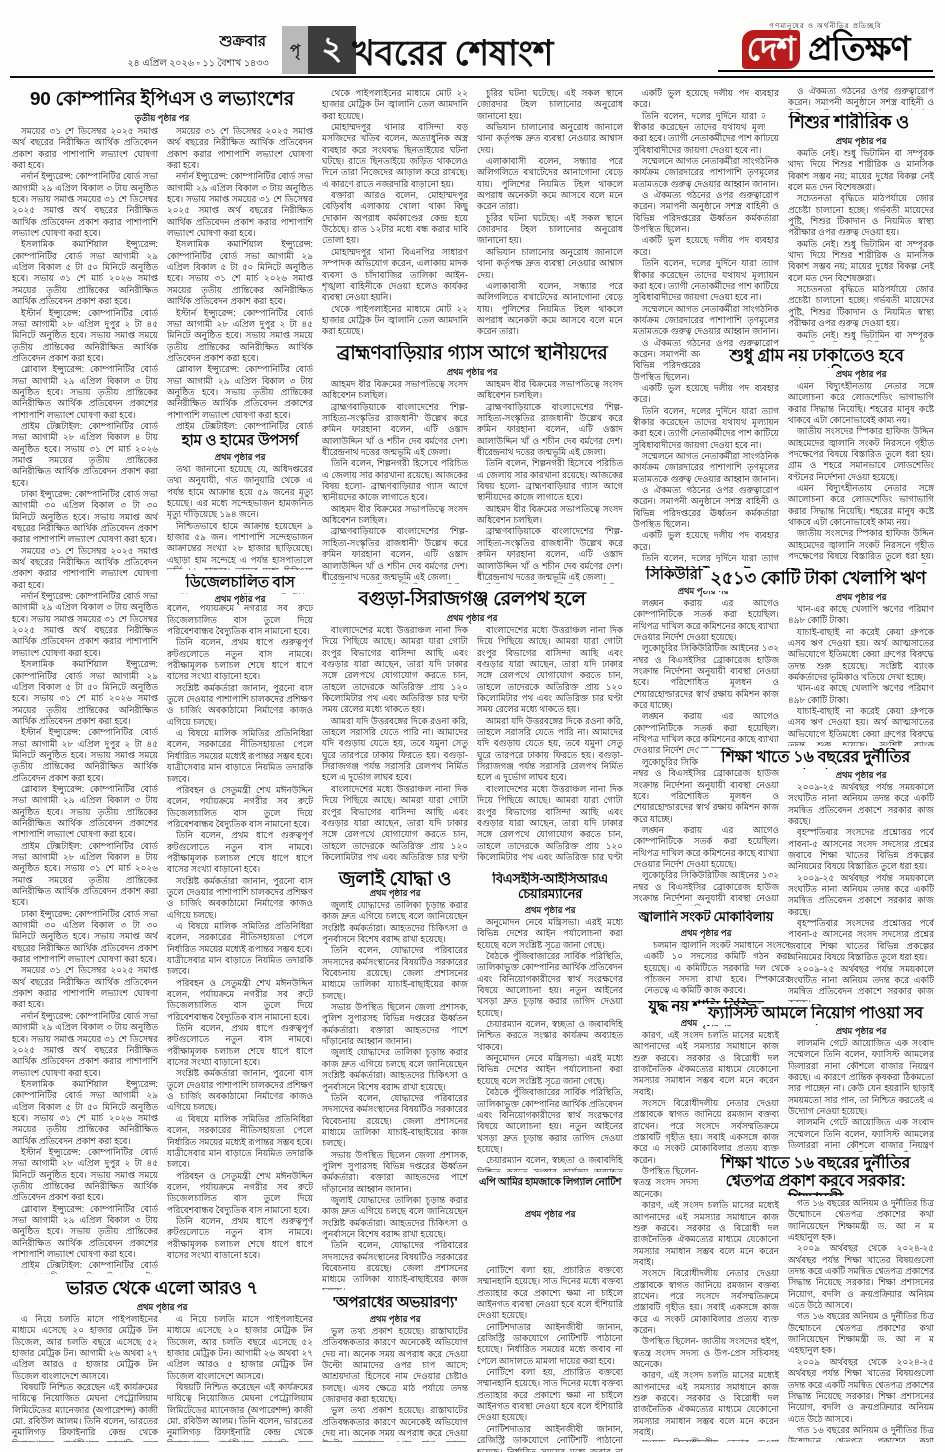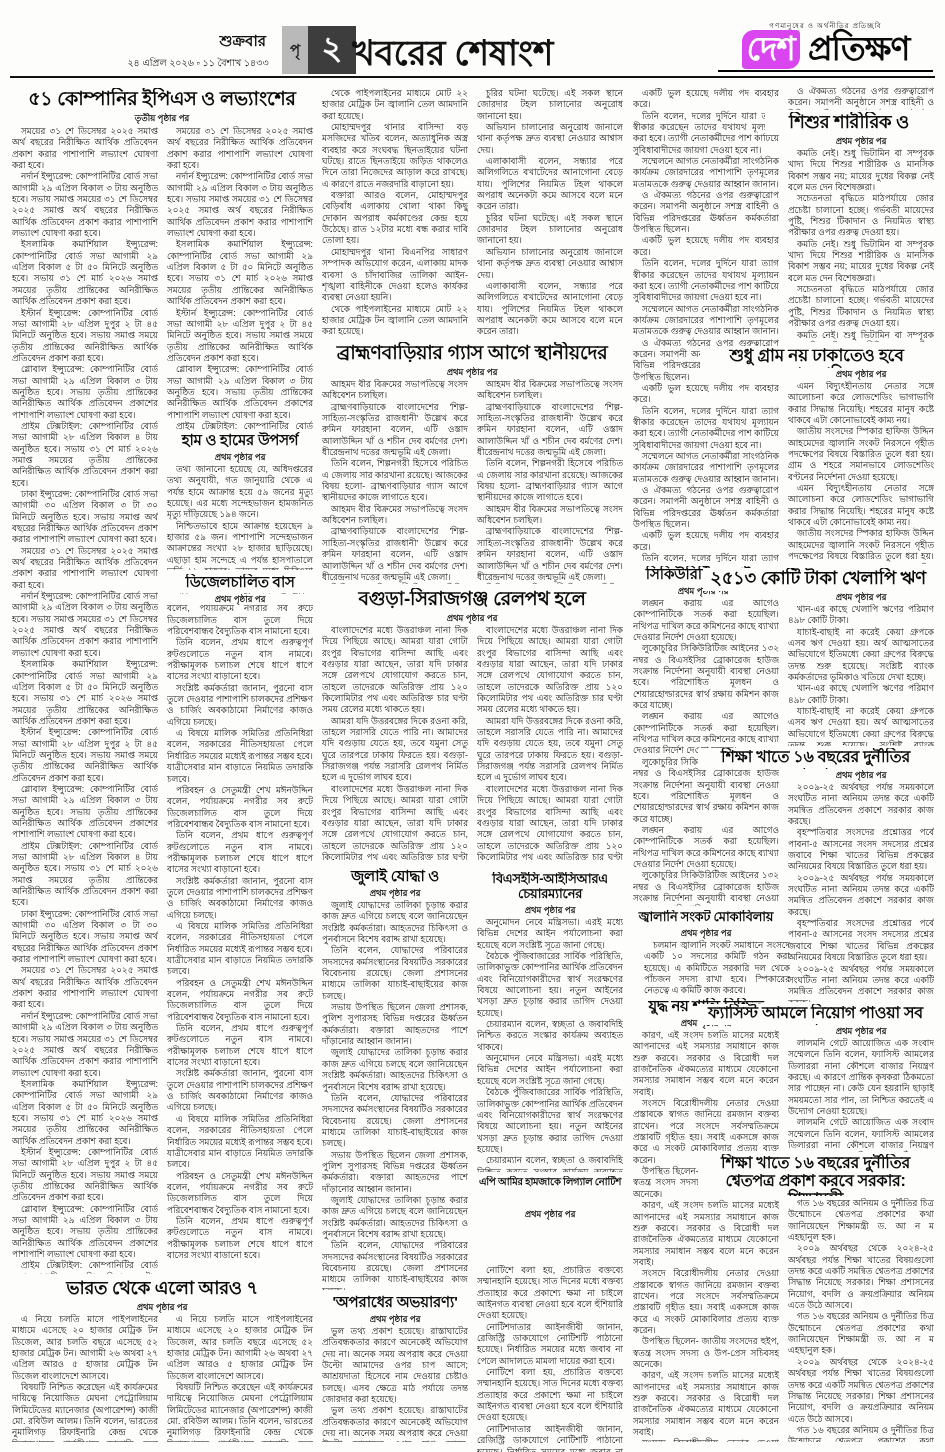--- a/index.html
+++ b/index.html
@@ -20,21 +20,21 @@
   }
   .hdr-pagenum {
     width:48px; height:48px; background:#3d3d3d; color:#fff;
     display:flex; align-items:center; justify-content:center;
     font-size:32px; font-weight:800;
   }
   .hdr-title { position:absolute; top:26px; left:352px; margin:0; font-size:35px; font-weight:800; letter-spacing:-0.5px; }
   .hdr-mast { position:absolute; top:20px; right:12px; width:215px; text-align:center; padding-bottom:3px; border-bottom:2px solid #000; }
   .mast-tagline { font-size:7px; letter-spacing:1px; color:#222; }
   .mast-title { font-size:33px; font-weight:800; letter-spacing:-1px; line-height:1.05; white-space:nowrap; }
-  .mast-w1 { background:#d946ef; color:#fff; padding:0 5px 2px 5px; border-radius:12px 4px 12px 4px; }
+  .mast-w1 { background:#b91c1c; color:#fff; padding:0 5px 2px 5px; border-radius:12px 4px 12px 4px; }
   .mast-w2 { color:#0a0a0a; }
   .hdr-rule { position:absolute; top:76px; left:10px; right:10px; height:2px; background:#111; }
   
   .blk { position:absolute; box-sizing:border-box; }
   .headline {
     font-weight:800; text-align:center; line-height:1.13; letter-spacing:-0.3px;
     color:#0b0b0b; background:#fdfdfc; z-index:3; overflow:hidden;
   }
   .sub {
     font-size:8.6px; font-weight:700; text-align:center; z-index:3;
@@ -60,21 +60,21 @@
       <span class="hdr-pagenum">২</span>
     </div>
     <h1 class="hdr-title">খবরের শেষাংশ</h1>
     <div class="hdr-mast">
       <div class="mast-tagline">গণমানুষের ও অর্থনীতির প্রতিচ্ছবি</div>
       <div class="mast-title"><span class="mast-w1">দেশ</span> <span class="mast-w2">প্রতিক্ষণ</span></div>
     </div>
     <div class="hdr-rule"></div>
   </header>
   <main>
-      <div class="blk headline" style="left: 12px; top: 88px; width: 300px; height: 24px; font-size: 19px;">৫১ কোম্পানির ইপিএস ও লভ্যাংশের</div>
+      <div class="blk headline" style="left: 12px; top: 88px; width: 300px; height: 24px; font-size: 19px;">90 কোম্পানির ইপিএস ও লভ্যাংশের</div>
       <div class="blk sub" style="left: 12px; top: 113px; width: 300px;">তৃতীয় পৃষ্ঠার পর</div>
       <div class="blk body-text" style="left: 12px; top: 126px; width: 146px; height: 1148px;">
         <p>সময়ের ৩১ শে ডিসেম্বর ২০২৫ সমাপ্ত অর্থ বছরের নিরীক্ষিত আর্থিক প্রতিবেদন প্রকাশ করার পাশাপাশি লভ্যাংশ ঘোষণা করা হবে।</p>
         <p>নর্দার্ন ইন্স্যুরেন্স: কোম্পানিটির বোর্ড সভা আগামী ২৯ এপ্রিল বিকাল ৩ টায় অনুষ্ঠিত হবে। সভায় সমাপ্ত সময়ের ৩১ শে ডিসেম্বর ২০২৫ সমাপ্ত অর্থ বছরের নিরীক্ষিত আর্থিক প্রতিবেদন প্রকাশ করার পাশাপাশি লভ্যাংশ ঘোষণা করা হবে।</p>
         <p>ইসলামিক কমার্শিয়াল ইন্স্যুরেন্স: কোম্পানিটির বোর্ড সভা আগামী ২৯ এপ্রিল বিকাল ৫ টা ৫০ মিনিটে অনুষ্ঠিত হবে। সভায় ৩১ শে মার্চ ২০২৬ সমাপ্ত সময়ের তৃতীয় প্রান্তিকের অনিরীক্ষিত আর্থিক প্রতিবেদন প্রকাশ করা হবে।</p>
         <p>ইস্টার্ন ইন্স্যুরেন্স: কোম্পানিটির বোর্ড সভা আগামী ২৮ এপ্রিল দুপুর ২ টা ৪৫ মিনিটে অনুষ্ঠিত হবে। সভায় সমাপ্ত সময়ে তৃতীয় প্রান্তিকের অনিরীক্ষিত আর্থিক প্রতিবেদন প্রকাশ করা হবে।</p>
         <p>গ্লোবাল ইন্স্যুরেন্স: কোম্পানিটির বোর্ড সভা আগামী ২৯ এপ্রিল বিকাল ৩ টায় অনুষ্ঠিত হবে। সভায় তৃতীয় প্রান্তিকের অনিরীক্ষিত আর্থিক প্রতিবেদন প্রকাশের পাশাপাশি লভ্যাংশ ঘোষণা করা হবে।</p>
         <p>প্রাইম টেক্সটাইল: কোম্পানিটির বোর্ড সভা আগামী ২৮ এপ্রিল বিকাল ৪ টায় অনুষ্ঠিত হবে। সভায় ৩১ শে মার্চ ২০২৬ সমাপ্ত সময়ের তৃতীয় প্রান্তিকের অনিরীক্ষিত আর্থিক প্রতিবেদন প্রকাশ করা হবে।</p>
         <p>ঢাকা ইন্স্যুরেন্স: কোম্পানিটির বোর্ড সভা আগামী ৩০ এপ্রিল বিকাল ৩ টা ৩০ মিনিটে অনুষ্ঠিত হবে। সভায় সমাপ্ত অর্থ বছরের নিরীক্ষিত আর্থিক প্রতিবেদন প্রকাশ করার পাশাপাশি লভ্যাংশ ঘোষণা করা হবে।</p>
         <p>সময়ের ৩১ শে ডিসেম্বর ২০২৫ সমাপ্ত অর্থ বছরের নিরীক্ষিত আর্থিক প্রতিবেদন প্রকাশ করার পাশাপাশি লভ্যাংশ ঘোষণা করা হবে।</p>
@@ -171,21 +171,21 @@
       <div class="blk body-text" style="left: 322px; top: 625px; width: 146px; height: 238px;">
         <p>বাংলাদেশের মধ্যে উত্তরাঞ্চল নানা দিক দিয়ে পিছিয়ে আছে। আমরা যারা গোটা রংপুর বিভাগের বাসিন্দা আছি এবং বগুড়ার যারা আছেন, তারা যদি ঢাকার সঙ্গে রেলপথে যোগাযোগ করতে চান, তাহলে তাদেরকে অতিরিক্ত প্রায় ১২০ কিলোমিটার পথ এবং অতিরিক্ত চার ঘণ্টা সময় রেলের মধ্যে থাকতে হয়।</p>
         <p>আমরা যদি উত্তরবঙ্গের দিকে রওনা করি, তাহলে সরাসরি যেতে পারি না। আমাদের যদি বগুড়ায় যেতে হয়, তবে যমুনা সেতু ঘুরে তারপরে ঢাকায় ফিরতে হয়। বগুড়া-সিরাজগঞ্জ পর্যন্ত সরাসরি রেলপথ নির্মিত হলে এ দুর্ভোগ লাঘব হবে।</p>
         <p>বাংলাদেশের মধ্যে উত্তরাঞ্চল নানা দিক দিয়ে পিছিয়ে আছে। আমরা যারা গোটা রংপুর বিভাগের বাসিন্দা আছি এবং বগুড়ার যারা আছেন, তারা যদি ঢাকার সঙ্গে রেলপথে যোগাযোগ করতে চান, তাহলে তাদেরকে অতিরিক্ত প্রায় ১২০ কিলোমিটার পথ এবং অতিরিক্ত চার ঘণ্টা সময় রেলের মধ্যে থাকতে হয়।</p>
       </div>
       <div class="blk body-text" style="left: 477px; top: 625px; width: 146px; height: 238px;">
         <p>বাংলাদেশের মধ্যে উত্তরাঞ্চল নানা দিক দিয়ে পিছিয়ে আছে। আমরা যারা গোটা রংপুর বিভাগের বাসিন্দা আছি এবং বগুড়ার যারা আছেন, তারা যদি ঢাকার সঙ্গে রেলপথে যোগাযোগ করতে চান, তাহলে তাদেরকে অতিরিক্ত প্রায় ১২০ কিলোমিটার পথ এবং অতিরিক্ত চার ঘণ্টা সময় রেলের মধ্যে থাকতে হয়।</p>
         <p>আমরা যদি উত্তরবঙ্গের দিকে রওনা করি, তাহলে সরাসরি যেতে পারি না। আমাদের যদি বগুড়ায় যেতে হয়, তবে যমুনা সেতু ঘুরে তারপরে ঢাকায় ফিরতে হয়। বগুড়া-সিরাজগঞ্জ পর্যন্ত সরাসরি রেলপথ নির্মিত হলে এ দুর্ভোগ লাঘব হবে।</p>
         <p>বাংলাদেশের মধ্যে উত্তরাঞ্চল নানা দিক দিয়ে পিছিয়ে আছে। আমরা যারা গোটা রংপুর বিভাগের বাসিন্দা আছি এবং বগুড়ার যারা আছেন, তারা যদি ঢাকার সঙ্গে রেলপথে যোগাযোগ করতে চান, তাহলে তাদেরকে অতিরিক্ত প্রায় ১২০ কিলোমিটার পথ এবং অতিরিক্ত চার ঘণ্টা সময় রেলের মধ্যে থাকতে হয়।</p>
       </div>
-      <div class="blk headline" style="left: 322px; top: 868px; width: 146px; height: 19px; font-size: 15px;">জুলাই যোদ্ধা ও</div>
+      <div class="blk headline" style="left: 322px; top: 868px; width: 146px; height: 19px; font-size: 19px;">জুলাই যোদ্ধা ও</div>
       <div class="blk sub" style="left: 322px; top: 888px; width: 146px;">প্রথম পৃষ্ঠার পর</div>
       <div class="blk body-text" style="left: 322px; top: 900px; width: 146px; height: 390px;">
         <p>জুলাই যোদ্ধাদের তালিকা চূড়ান্ত করার কাজ দ্রুত এগিয়ে চলছে বলে জানিয়েছেন সংশ্লিষ্ট কর্মকর্তারা। আহতদের চিকিৎসা ও পুনর্বাসনে বিশেষ বরাদ্দ রাখা হয়েছে।</p>
         <p>তিনি বলেন, যোদ্ধাদের পরিবারের সদস্যদের কর্মসংস্থানের বিষয়টিও সরকারের বিবেচনায় রয়েছে। জেলা প্রশাসনের মাধ্যমে তালিকা যাচাই-বাছাইয়ের কাজ চলছে।</p>
         <p>সভায় উপস্থিত ছিলেন জেলা প্রশাসক, পুলিশ সুপারসহ বিভিন্ন দপ্তরের ঊর্ধ্বতন কর্মকর্তারা। বক্তারা আহতদের পাশে দাঁড়ানোর আহ্বান জানান।</p>
         <p>জুলাই যোদ্ধাদের তালিকা চূড়ান্ত করার কাজ দ্রুত এগিয়ে চলছে বলে জানিয়েছেন সংশ্লিষ্ট কর্মকর্তারা। আহতদের চিকিৎসা ও পুনর্বাসনে বিশেষ বরাদ্দ রাখা হয়েছে।</p>
         <p>তিনি বলেন, যোদ্ধাদের পরিবারের সদস্যদের কর্মসংস্থানের বিষয়টিও সরকারের বিবেচনায় রয়েছে। জেলা প্রশাসনের মাধ্যমে তালিকা যাচাই-বাছাইয়ের কাজ চলছে।</p>
         <p>সভায় উপস্থিত ছিলেন জেলা প্রশাসক, পুলিশ সুপারসহ বিভিন্ন দপ্তরের ঊর্ধ্বতন কর্মকর্তারা। বক্তারা আহতদের পাশে দাঁড়ানোর আহ্বান জানান।</p>
         <p>জুলাই যোদ্ধাদের তালিকা চূড়ান্ত করার কাজ দ্রুত এগিয়ে চলছে বলে জানিয়েছেন সংশ্লিষ্ট কর্মকর্তারা। আহতদের চিকিৎসা ও পুনর্বাসনে বিশেষ বরাদ্দ রাখা হয়েছে।</p>
         <p>তিনি বলেন, যোদ্ধাদের পরিবারের সদস্যদের কর্মসংস্থানের বিষয়টিও সরকারের বিবেচনায় রয়েছে। জেলা প্রশাসনের মাধ্যমে তালিকা যাচাই-বাছাইয়ের কাজ চলছে।</p>

